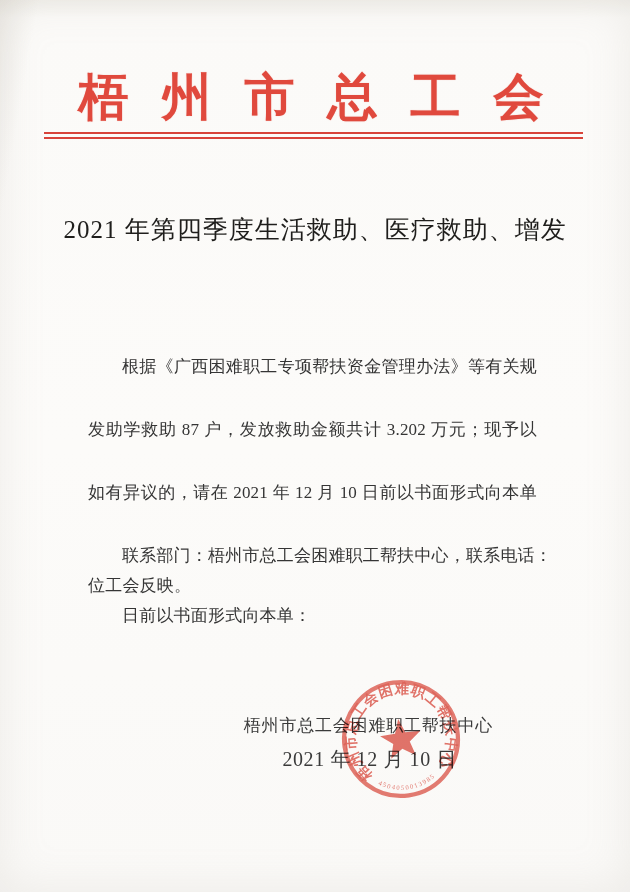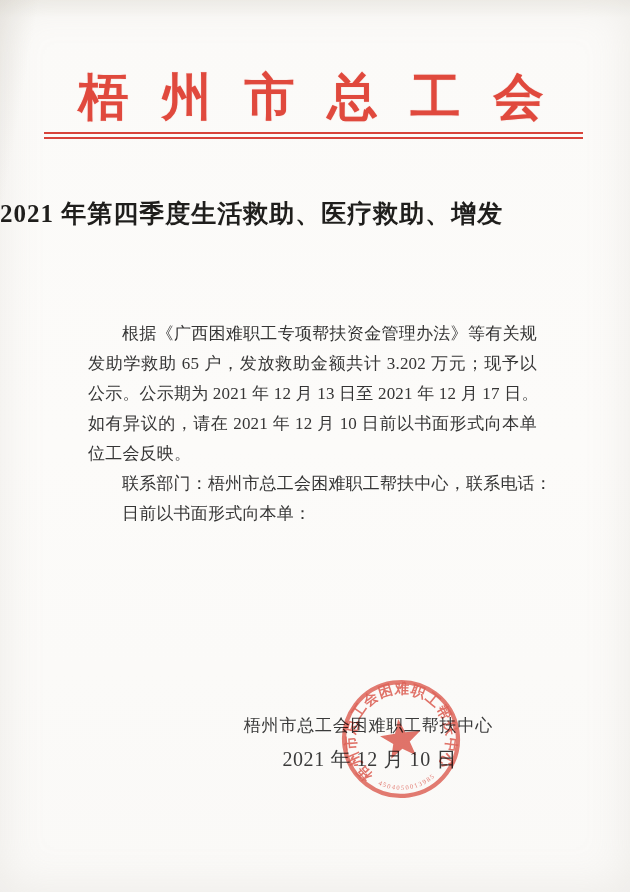--- a/index.html
+++ b/index.html
@@ -21,35 +21,36 @@
     color:#e0493d;
     letter-spacing:33px;padding-left:33px;
     text-shadow:0 0 1px rgba(224,73,61,0.45);
   }
   .red-divider{
     position:absolute;top:132px;left:44px;width:539px;height:3px;
     border-top:2.5px solid #d8433a;
     border-bottom:2.5px solid #d8433a;
   }
   .doc-title{
-    position:absolute;top:196px;left:0;right:0;
-    font-size:25px;line-height:36px;font-weight:bold;
+    position:absolute;top:212px;left:0;right:0;
+    text-align:center;
+    font-size:25px;line-height:36px;font-weight:normal;
     letter-spacing:1px;
     color:#1f1e1c;
   }
   .body-block{
     position:absolute;top:319px;left:88px;width:449px;
     font-size:17px;color:#353535;
   }
   .ln{
     height:30px;line-height:30px;
     white-space:nowrap;
     letter-spacing:0.2px;
   }
-  .fill{text-align:justify;text-align-last:justify;}
+  .fill{text-align:justify;text-align-last:justify;margin-top:33px;}
   .indent{text-indent:34px;}
   .sig-line{
     position:absolute;top:716px;right:137px;
     font-size:17px;line-height:20px;letter-spacing:0.8px;color:#3a3a3a;
   }
   .date-line{
     position:absolute;top:749px;right:173px;
     font-size:20px;line-height:20px;letter-spacing:0.6px;color:#3a3a3a;
   }
   .seal{
@@ -68,25 +69,24 @@
   <div class="org-header">梧州市总工会</div>
 
   <div class="red-divider"></div>
 
   <div class="doc-title">
     <div>2021 年第四季度生活救助、医疗救助、增发</div>
   </div>
 
   <div class="body-block">
     <div class="ln indent fill">根据《广西困难职工专项帮扶资金管理办法》等有关规</div>
-    <div class="ln fill">发助学救助 65 户，发放救助金额共计 3.202 万元；现予以</div>
-    <div class="ln fill">公示。公示期为 2021 年 12 月 13 日至 2021 年 12 月 17 日。</div>
+    <div class="ln fill">发助学救助 87 户，发放救助金额共计 3.202 万元；现予以</div>
     <div class="ln fill">如有异议的，请在 2021 年 12 月 10 日前以书面形式向本单</div>
+    <div class="ln indent fill">联系部门：梧州市总工会困难职工帮扶中心，联系电话：</div>
     <div class="ln">位工会反映。</div>
-    <div class="ln indent fill">联系部门：梧州市总工会困难职工帮扶中心，联系电话：</div>
     <div class="ln indent">日前以书面形式向本单：</div>
   </div>
 
   <div class="sig-line">梧州市总工会困难职工帮扶中心</div>
 
   <div class="date-line">2021 年 12 月 10 日</div>
 
   <svg class="seal" viewBox="0 0 124 124" xmlns="http://www.w3.org/2000/svg">
     <defs>
       <path id="sealArcTop" d="M 30.2 93.8 A 45 45 0 1 1 93.8 93.8" fill="none"></path>

